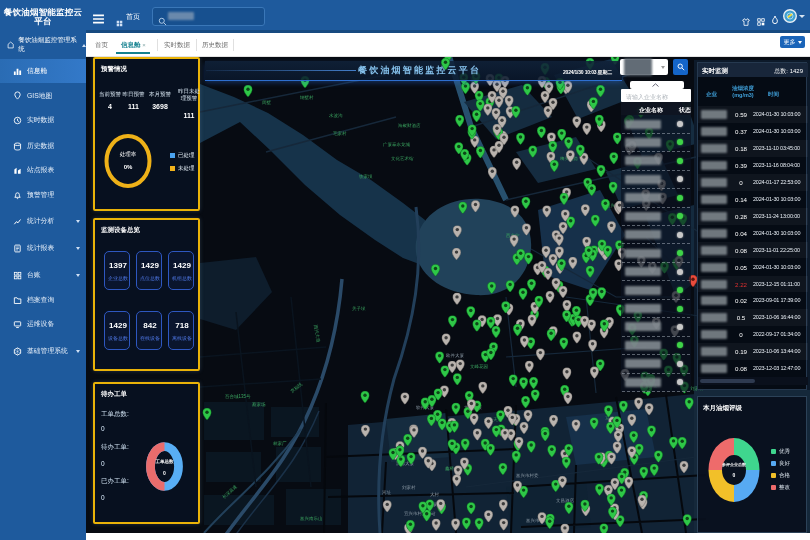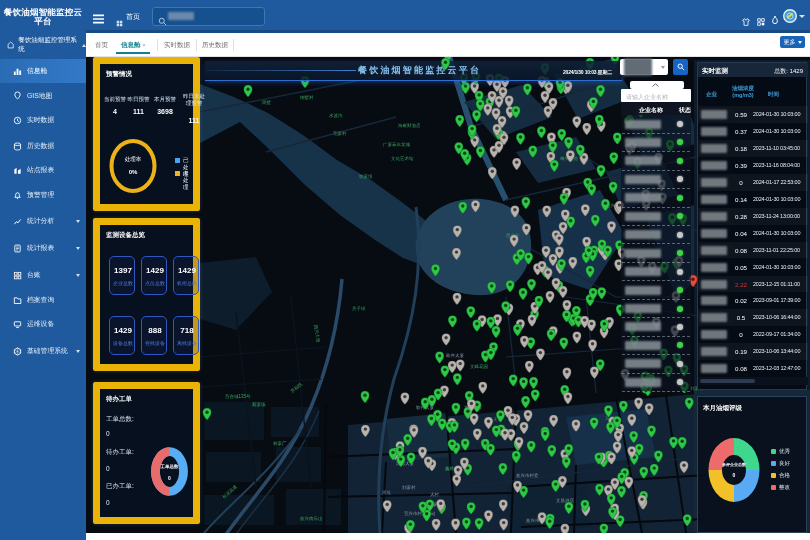--- a/index.html
+++ b/index.html
@@ -7,21 +7,21 @@
 #logo,#mhdr,#mact,.mi{z-index:6}
 #logo{left:0;top:8px;width:86px;text-align:center;color:#fff;font-weight:bold;font-size:8.5px;letter-spacing:0.2px;line-height:1.1}
 .mi{left:0;width:86px;height:24px;color:#e8f0fa;font-size:6.8px;display:flex;align-items:center;padding-left:13px;gap:5px;white-space:nowrap}
 .mi svg{flex:0 0 auto}
 .mi .cv{position:absolute;right:6px;width:0;height:0;border-left:2.5px solid transparent;border-right:2.5px solid transparent;border-top:3px solid #cfe0f5}
 #mhdr{left:0;top:34px;width:86px;height:22px;color:#fff;font-size:6.5px;display:flex;align-items:center;padding-left:7px;gap:4px}
 #mact{left:0;top:59px;width:86px;height:24px;background:linear-gradient(90deg,#2a6cb4,#3379c9);color:#fff}
 #topbar{left:86px;top:0;width:724px;height:33px;background:#1e5a9d;border-bottom:3px solid #174a80;z-index:5}
 #tabbar{left:86px;top:33px;width:724px;height:24px;background:#fff;border-bottom:1px solid #e3e3e3;z-index:5}
 .tab{top:41px;font-size:6.5px;color:#6a6a6a}
-.panel{position:absolute;background:rgba(8,17,32,.93);border:7px solid #eab308;border-radius:2px;box-shadow:0 0 4px rgba(120,160,200,.25)}
+.panel{position:absolute;background:rgba(8,17,32,.93);border:2px solid #eab308;border-radius:2px;box-shadow:0 0 4px rgba(120,160,200,.25)}
 .ptitle{position:absolute;color:#fff;font-weight:bold;font-size:6.5px;white-space:nowrap}
 .blur{filter:blur(1.3px);background:#98a0a8;border-radius:1px;position:absolute}
 .wht{position:absolute;background:#fff;border-radius:2px}
 </style></head><body>
 <div id="sidebar" class="abs"></div>
 <div id="logo" class="abs">餐饮油烟智能监控云平台</div>
 <div id="mhdr" class="abs">
     <svg width="8" height="8" viewBox="0 0 10 10">
       <path d="M5 1L1.5 4v5h7V4z" fill="none" stroke="#fff" stroke-width="1"></path>
     </svg>
@@ -619,21 +619,21 @@
     </div>
 <div style="position:absolute;left:73px;top:31px;width:26px;height:39px;border:1px solid #2e57c0;border-radius:5px;background:rgba(25,45,110,.18)">
       <div style="position:absolute;left:0;top:9px;width:26px;text-align:center;color:#fff;font-weight:bold;font-size:8px">1429</div>
       <div style="position:absolute;left:0;top:23px;width:26px;text-align:center;color:#4f78e8;font-size:5px">机组总数</div>
     </div>
 <div style="position:absolute;left:9px;top:91px;width:26px;height:39px;border:1px solid #2e57c0;border-radius:5px;background:rgba(25,45,110,.18)">
       <div style="position:absolute;left:0;top:9px;width:26px;text-align:center;color:#fff;font-weight:bold;font-size:8px">1429</div>
       <div style="position:absolute;left:0;top:23px;width:26px;text-align:center;color:#4f78e8;font-size:5px">设备总数</div>
     </div>
 <div style="position:absolute;left:41px;top:91px;width:26px;height:39px;border:1px solid #2e57c0;border-radius:5px;background:rgba(25,45,110,.18)">
-      <div style="position:absolute;left:0;top:9px;width:26px;text-align:center;color:#fff;font-weight:bold;font-size:8px">888</div>
+      <div style="position:absolute;left:0;top:9px;width:26px;text-align:center;color:#fff;font-weight:bold;font-size:8px">842</div>
       <div style="position:absolute;left:0;top:23px;width:26px;text-align:center;color:#4f78e8;font-size:5px">在线设备</div>
     </div>
 <div style="position:absolute;left:73px;top:91px;width:26px;height:39px;border:1px solid #2e57c0;border-radius:5px;background:rgba(25,45,110,.18)">
       <div style="position:absolute;left:0;top:9px;width:26px;text-align:center;color:#fff;font-weight:bold;font-size:8px">718</div>
       <div style="position:absolute;left:0;top:23px;width:26px;text-align:center;color:#4f78e8;font-size:5px">离线设备</div>
     </div>
 </div>
 <div class="panel" style="left:93px;top:382px;width:107px;height:142px;z-index:3">
 <div class="ptitle" style="left:6px;top:6px">待办工单</div>
 <div style="position:absolute;left:6px;top:26px;color:#cfe0f0;font-size:6.5px">工单总数:</div>

